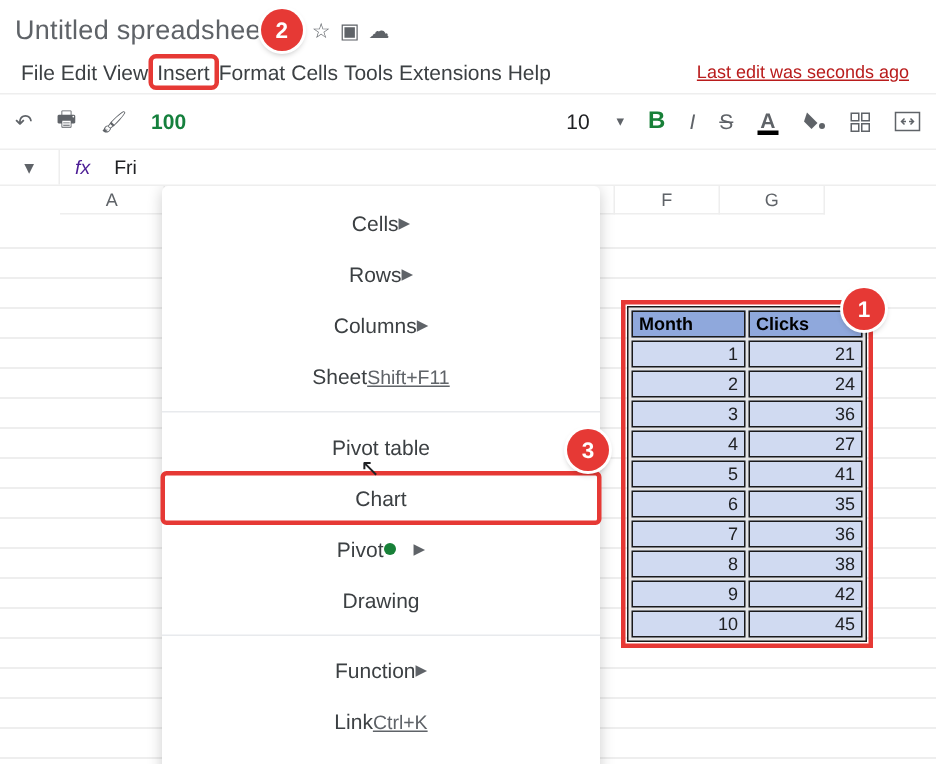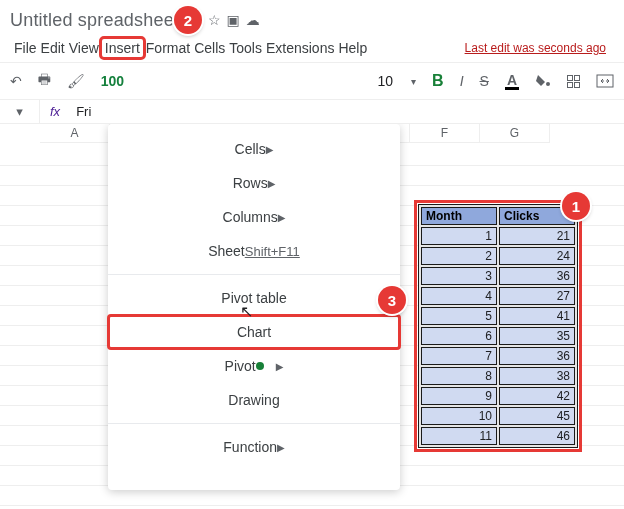--- a/index.html
+++ b/index.html
@@ -163,20 +163,24 @@
         </span>
       </div>
     <div class="dd-item">
         <span>Drawing</span>
       </div>
     <div class="dd-sep"></div>
     <div class="dd-item">
         <span>Function</span>
         <span class="arrow">▶</span>
       </div>
+    <div class="dd-item">
+        <span>Link</span>
+        <span class="shortcut">Ctrl+K</span>
+      </div>
     <div class="dd-item"></div>
 
   </div>
 
   <div class="anno" style="left:378px; top:162px">3</div>
   <span class="cursor" style="left:240px; top:178px">↖</span>
 
   <table class="data-table table-outline">
     <tbody>
         <tr>
@@ -216,20 +220,16 @@
           <td>38</td>
         </tr>
     <tr>
           <td>9</td>
           <td>42</td>
         </tr>
     <tr>
           <td>10</td>
           <td>45</td>
         </tr>
-    <tr>
-          <td>11</td>
-          <td>46</td>
-        </tr>
   </tbody>
     </table>
   <div class="anno" style="left:562px; top:68px">1</div>
 </div>
 
 </body></html>

